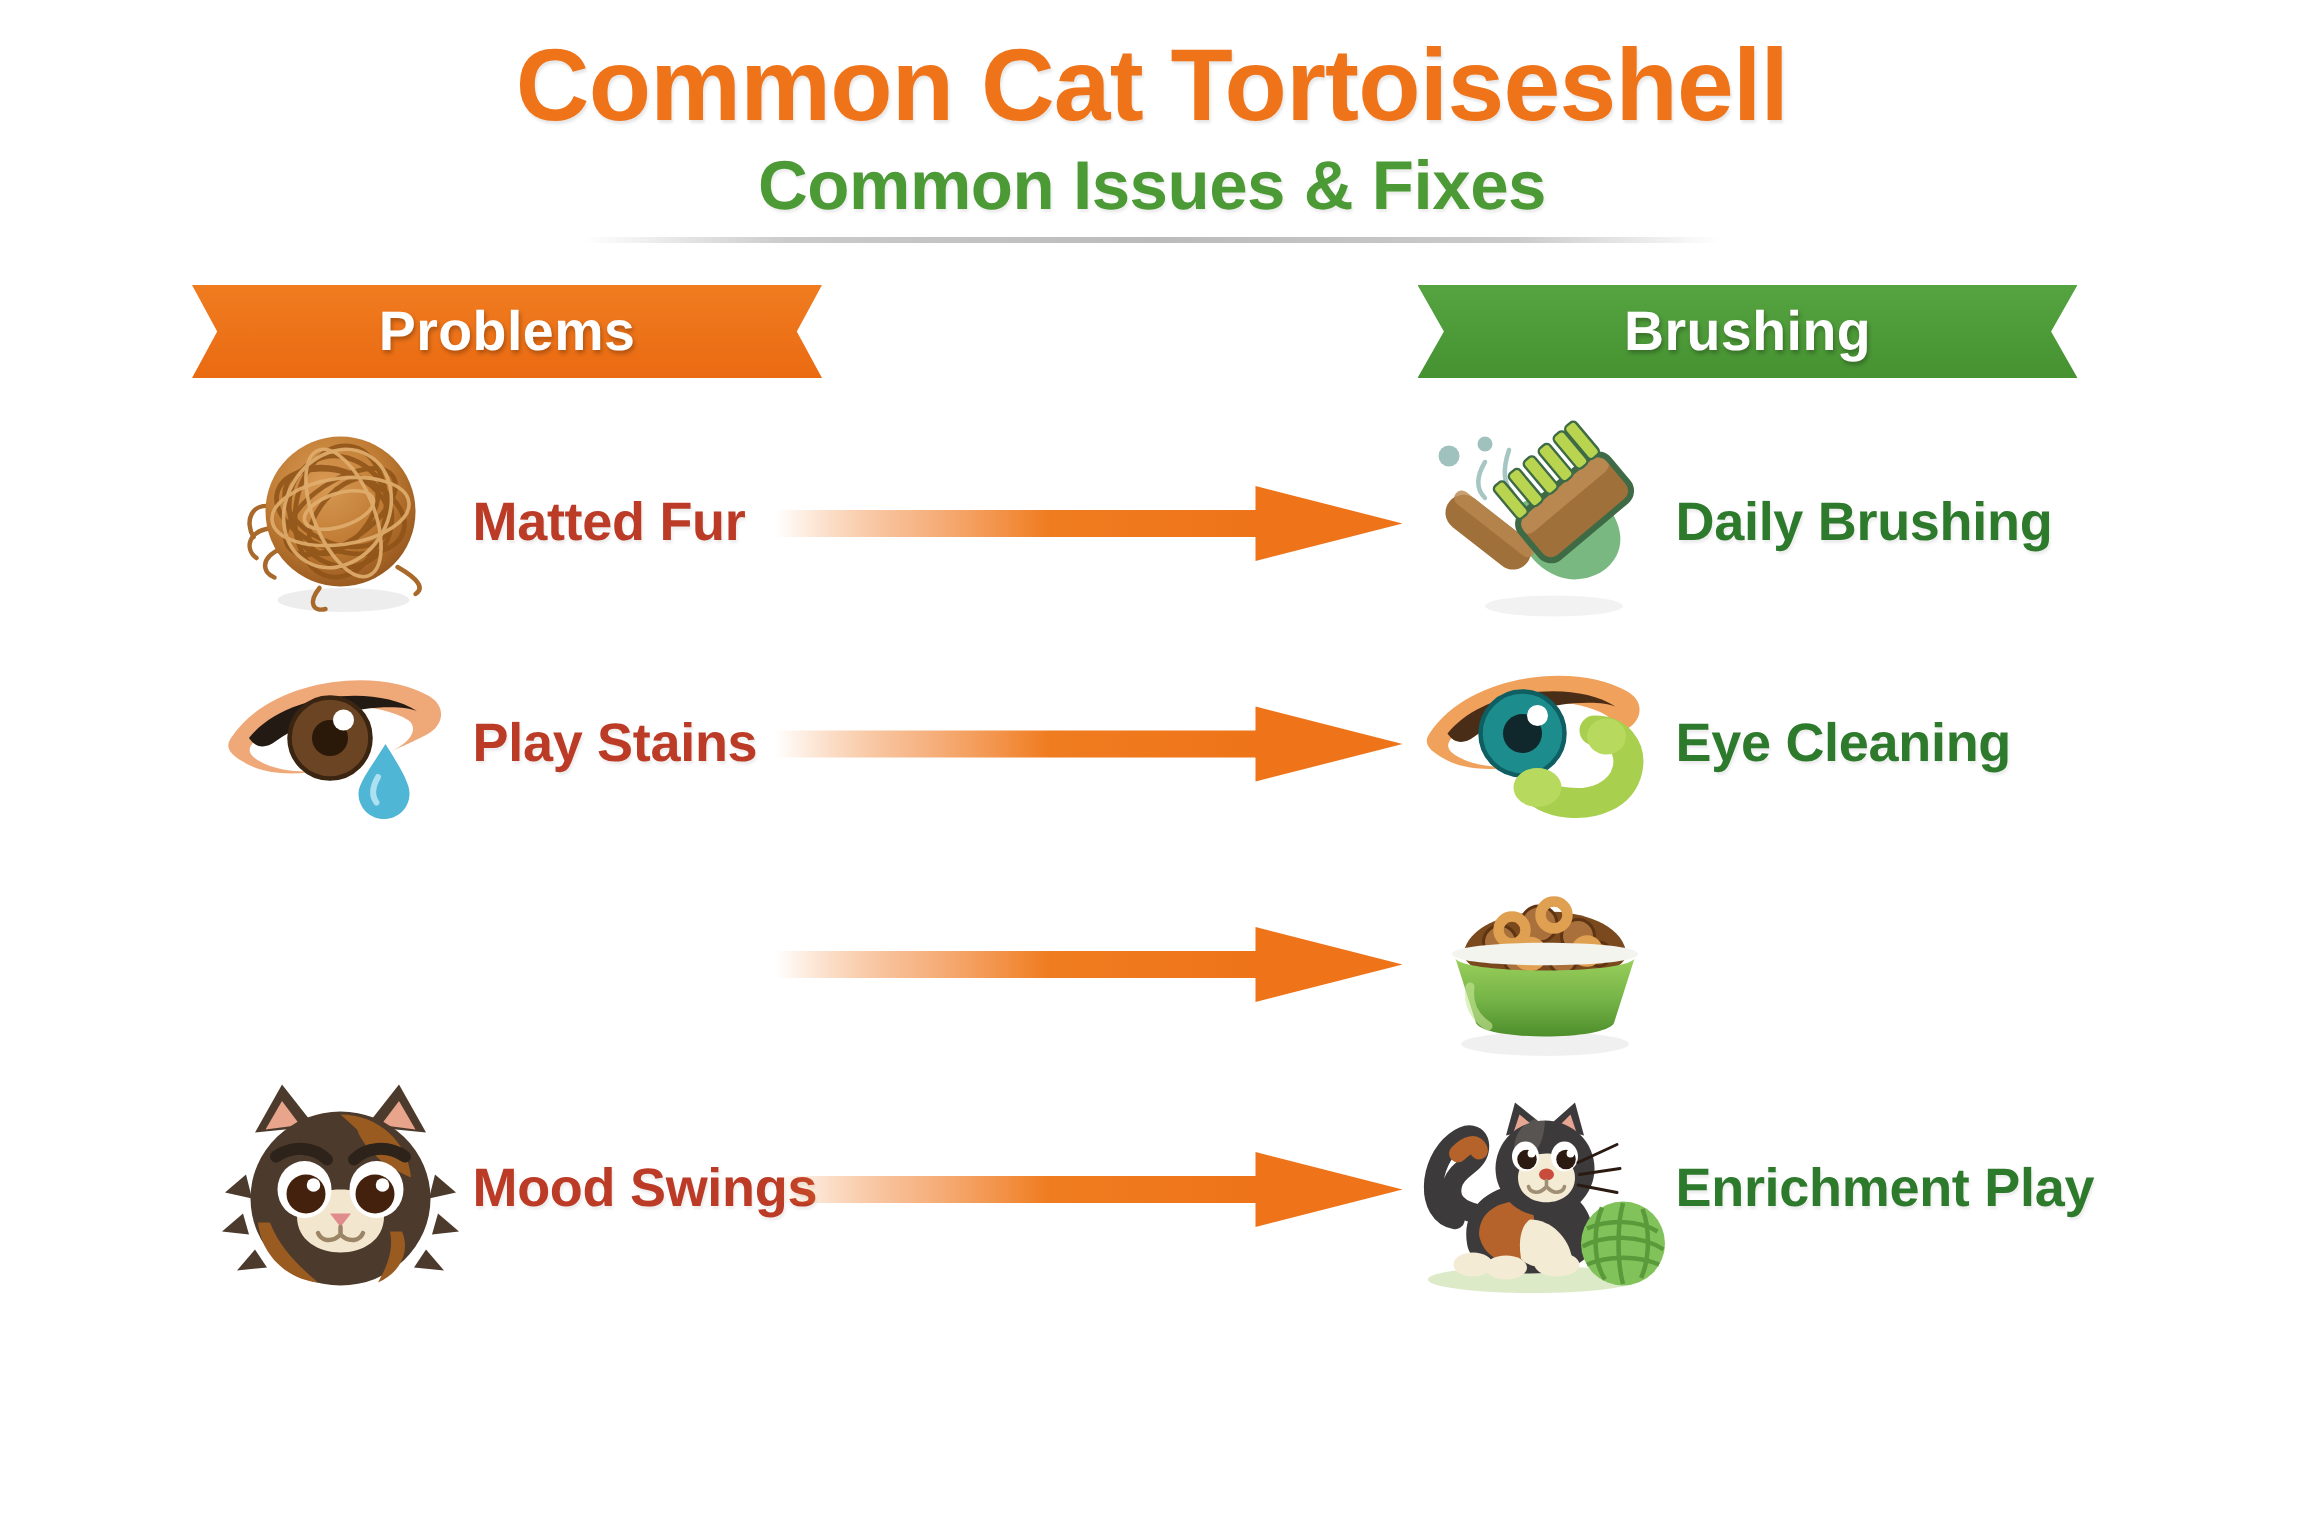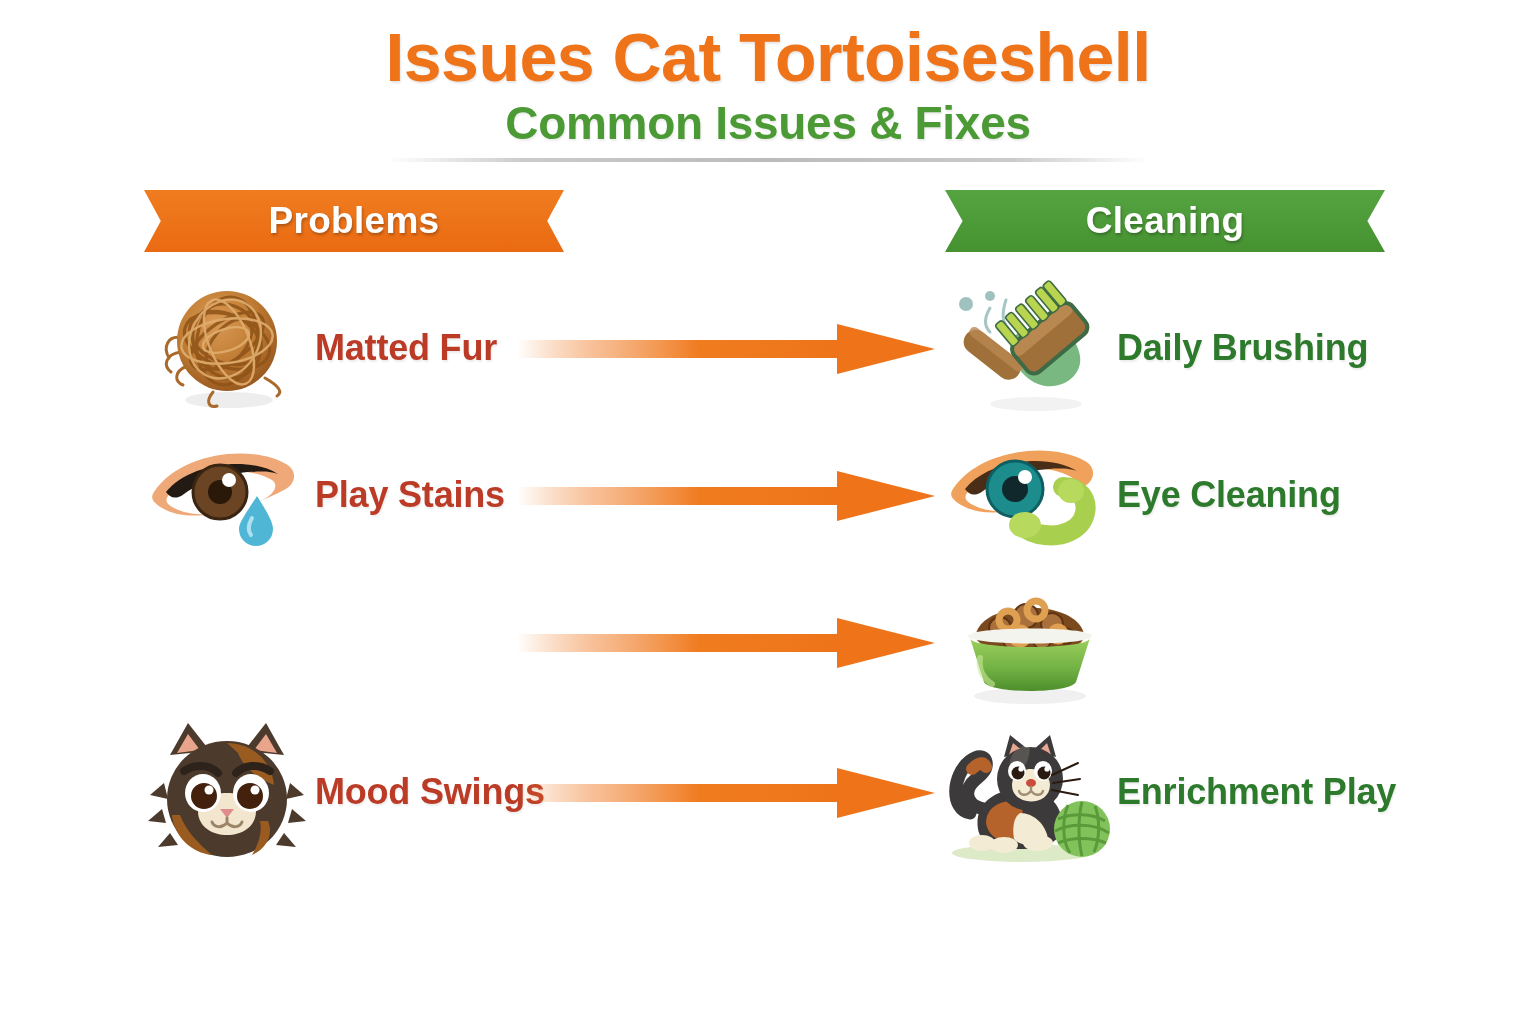--- a/index.html
+++ b/index.html
@@ -70,21 +70,21 @@
     color: #ffffff;
     font-size: 37px;
     font-weight: bold;
     letter-spacing: 0.3px;
     text-shadow: 1px 2px 3px rgba(0,0,0,0.28);
     filter: drop-shadow(0px 4px 4px rgba(0,0,0,0.18));
     -webkit-clip-path: polygon(0% 0%, 100% 0%, 96% 50%, 100% 100%, 0% 100%, 4% 50%);
     clip-path: polygon(0% 0%, 100% 0%, 96% 50%, 100% 100%, 0% 100%, 4% 50%);
   }
   #banner-problems {
-    left: 144px;
+    left: 128px;
     top: 190px;
     width: 420px;
     background: linear-gradient(to bottom, #F07C20 0%, #EA6A12 100%);
     justify-content: center;
   }
   #banner-solutions {
     left: 945px;
     top: 190px;
     width: 440px;
     background: linear-gradient(to bottom, #55A341 0%, #469231 100%);
@@ -136,30 +136,30 @@
     top: 52px;
     left: 505px;
     width: 420px;
     height: 58px;
   }
 </style>
 </head>
 <body>
 
 <div id="header">
-  <h1 id="title">Issues Cat Tortoiseshell</h1>
+  <h1 id="title">Common Cat Tortoiseshell</h1>
   <h2 id="subtitle">Common Issues &amp; Fixes</h2>
   <div id="header-divider"></div>
 </div>
 
 <div class="banner" id="banner-problems">
   <span>Problems</span>
 </div>
 <div class="banner" id="banner-solutions">
-  <span>Cleaning</span>
+  <span>Brushing</span>
 </div>
 
 <div class="row row-0">
 
   <div class="side side-problem">
     <div class="icon-slot">
       <svg width="150" height="140" viewBox="0 0 150 140">
         <defs>
           <radialGradient id="furG" cx="40%" cy="32%" r="72%">
             <stop offset="0%" stop-color="#D99A55"></stop>

